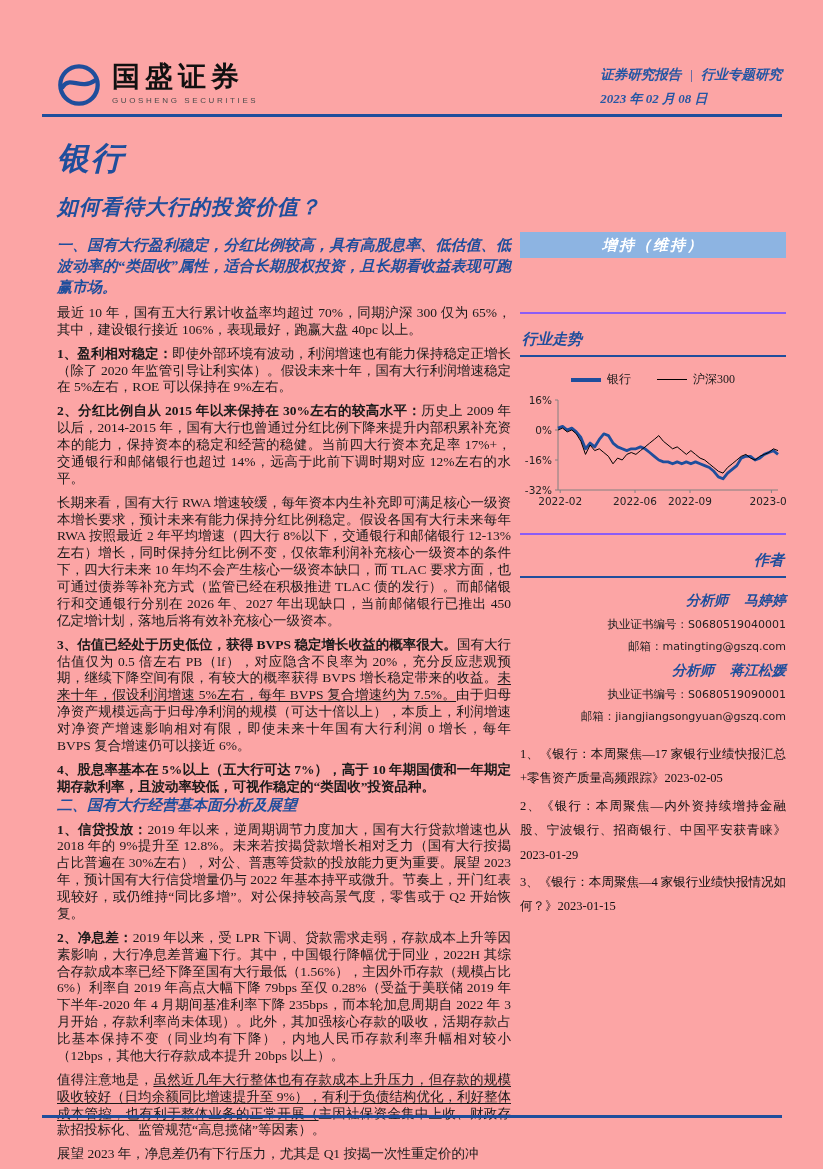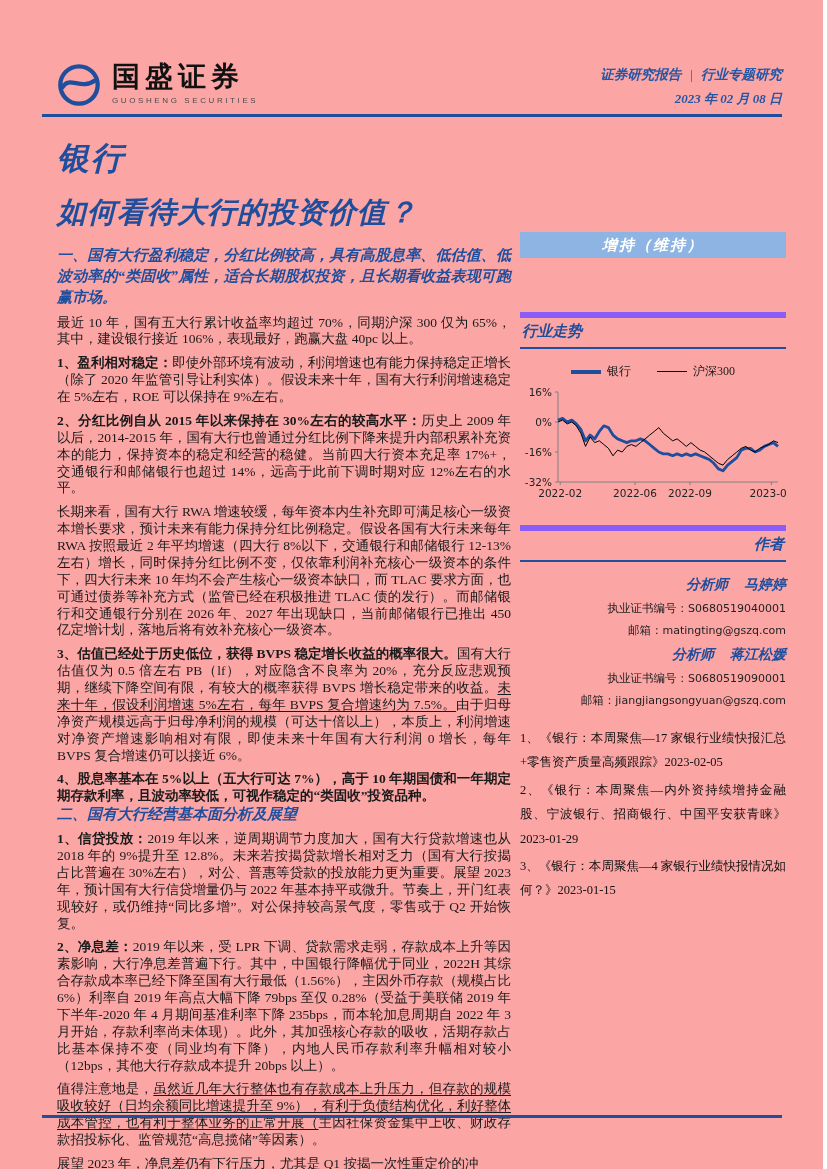--- a/index.html
+++ b/index.html
@@ -7,46 +7,46 @@
         font-family:"Liberation Serif",serif;color:#1a1a1a;}
 
   
   .brand{position:absolute;left:56px;top:62px;display:flex;align-items:flex-start;gap:10px;}
   .brand svg{display:block;}
   .brand-txt{display:flex;flex-direction:column;}
   .brand-cn{font-family:"Liberation Sans",sans-serif;font-weight:bold;font-size:28px;
             letter-spacing:5px;color:#111;line-height:1.1;}
   .brand-en{font-family:"Liberation Sans",sans-serif;font-size:8px;letter-spacing:2.6px;
             color:#4a4a4a;margin-top:3px;}
-  .hdr-right{position:absolute;right:41px;top:66px;text-align:right;color:#2456a4;}
+  .hdr-right{position:absolute;right:41px;top:66px;color:#2456a4;}
   .hdr-type{font-size:13.5px;font-weight:bold;font-style:italic;}
   .hdr-type .divider{padding:0 8px;font-weight:normal;}
   .hdr-date{font-size:13px;font-weight:bold;font-style:italic;margin-top:6px;}
   .hrule{position:absolute;left:42px;right:41px;height:3px;background:#1f4e9c;top:114px;}
 
   
   .leftcol{position:absolute;left:57px;top:140px;width:454px;}
   .industry-title{font-size:32px;font-weight:bold;font-style:italic;color:#1f4e9c;
                   letter-spacing:2px;line-height:1.15;margin:0;}
-  .headline{font-size:29px;font-weight:bold;font-style:italic;color:#1f4e9c;
+  .headline{font-size:21px;font-weight:bold;font-style:italic;color:#1f4e9c;
             letter-spacing:1px;margin:18px 0 0 0;line-height:1.2;}
   .sec-head{font-size:15px;font-weight:bold;font-style:italic;color:#1f4e9c;
             line-height:1.4;margin:15px 0 0 0;text-align:justify;}
   .sec-head2{font-size:15px;font-weight:bold;font-style:italic;color:#1f4e9c;
              margin:0 0 0 0;}
   .para{font-size:13.5px;line-height:1.25;text-align:justify;margin:7px 0 0 0;}
   .para .b{font-weight:bold;}
   .para .u{text-decoration:underline;text-underline-offset:2px;}
 
   
   .rightcol{position:absolute;left:520px;top:232px;width:266px;}
   .badge{background:#8db4e2;color:#fff;font-size:15px;font-weight:bold;font-style:italic;
          text-align:center;letter-spacing:2px;height:26px;line-height:26px;}
-  .side-sec{border-top:6px solid #8b5cf6;border-bottom:2px solid #1f4e9c;
-            padding:4px 2px 6px 2px;}
+  .side-sec{border-top:2px solid #8b5cf6;border-bottom:2px solid #1f4e9c;
+            padding:16px 2px 6px 2px;}
   .side-sec-title{font-size:15px;font-weight:bold;font-style:italic;color:#1f4e9c;}
   .trend-wrap{margin-top:54px;}
   .legend{display:flex;justify-content:center;gap:26px;align-items:center;margin-top:14px;
           font-size:12px;font-family:"Liberation Serif",serif;}
   .leg-item{display:flex;align-items:center;gap:6px;}
   .sw{display:inline-block;width:30px;}
   .sw-bank{height:4px;background:#1f4e9c;}
   .sw-hs300{height:1.2px;background:#000;}
   #trend-svg{display:block;margin-top:4px;}
   #trend-svg text{font-family:"DejaVu Sans",sans-serif;font-size:10.5px;fill:#222;}

